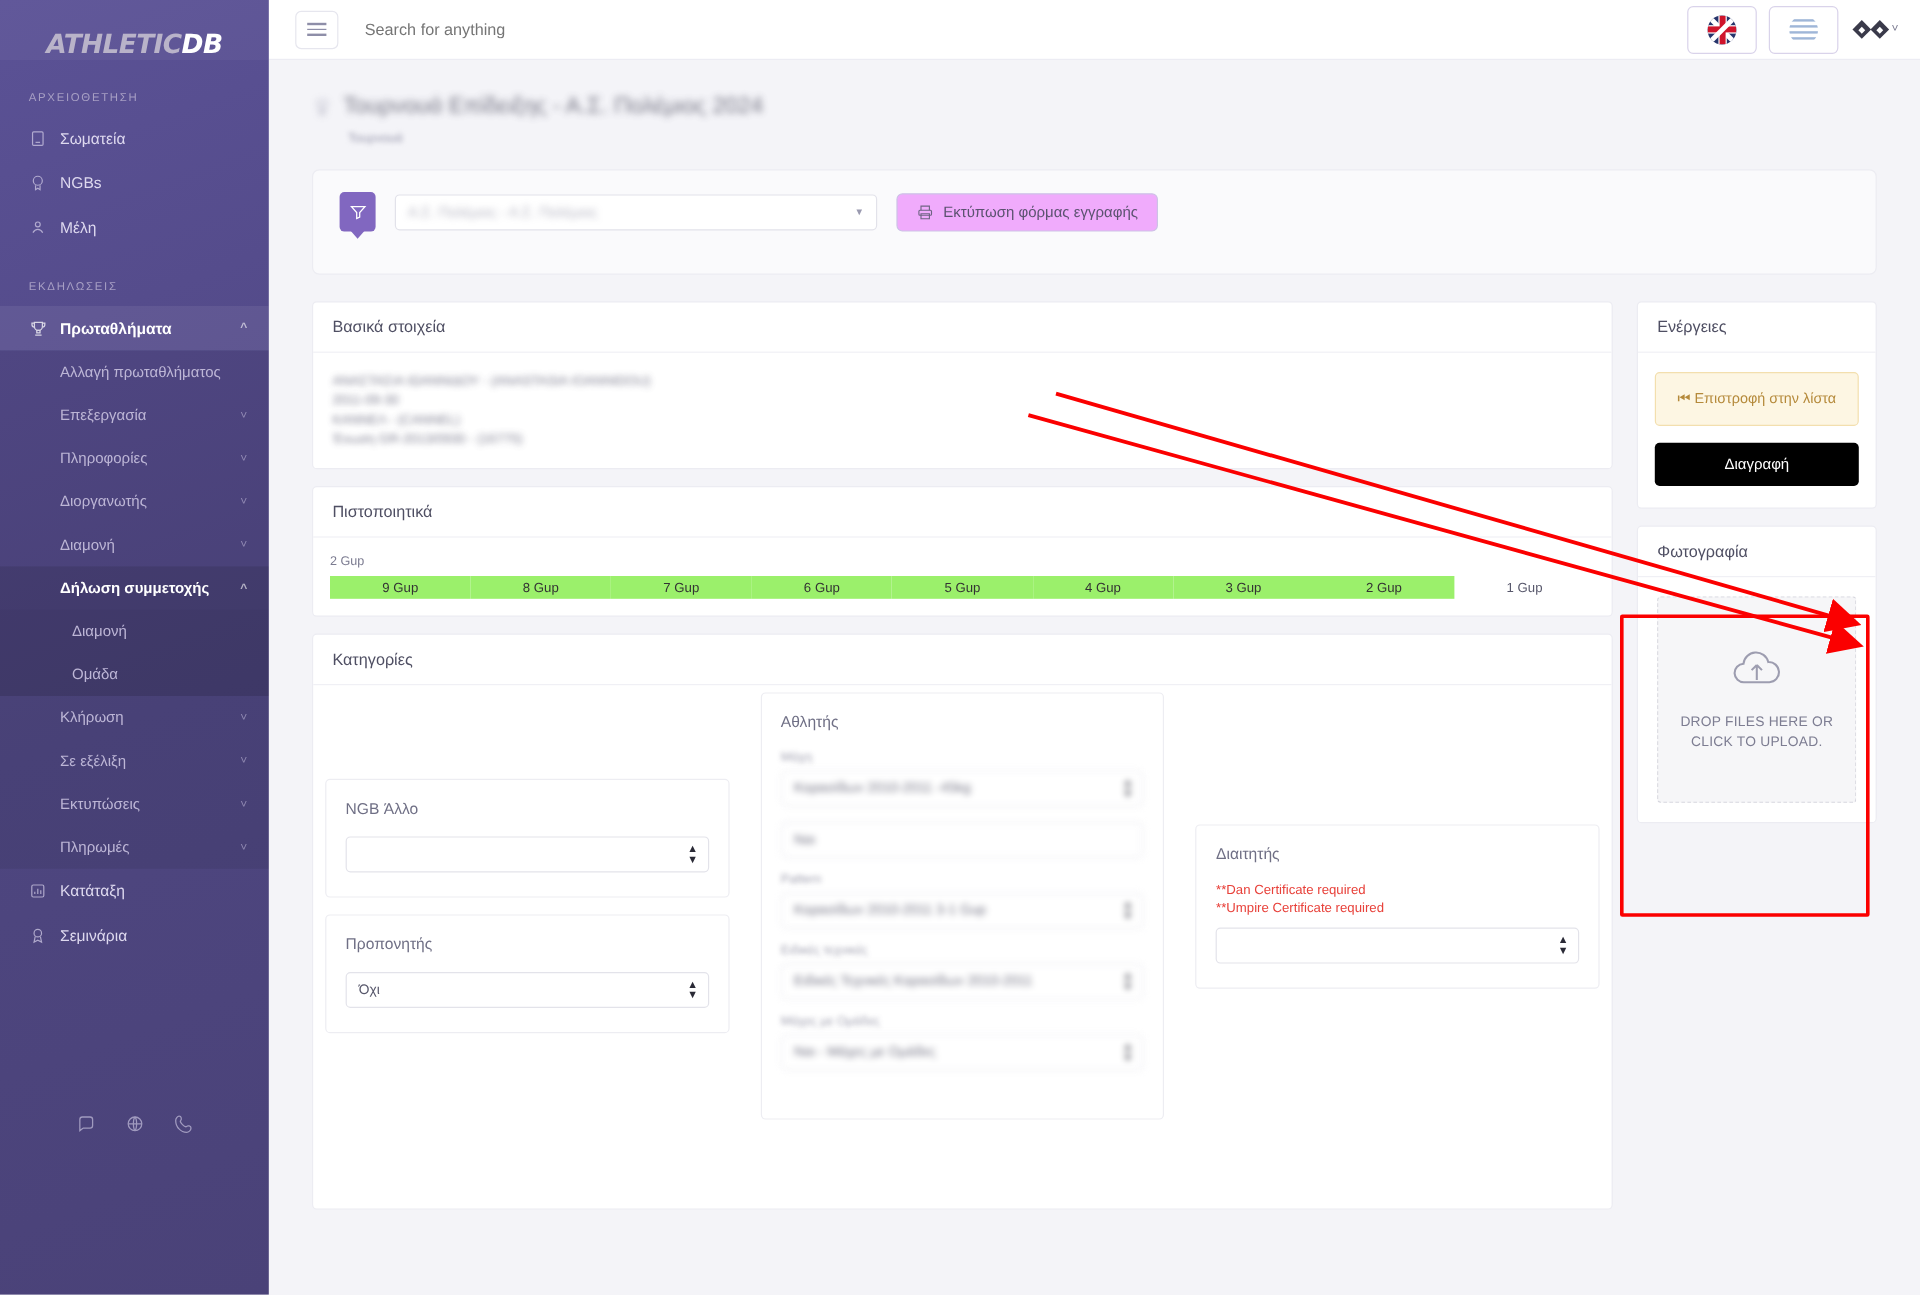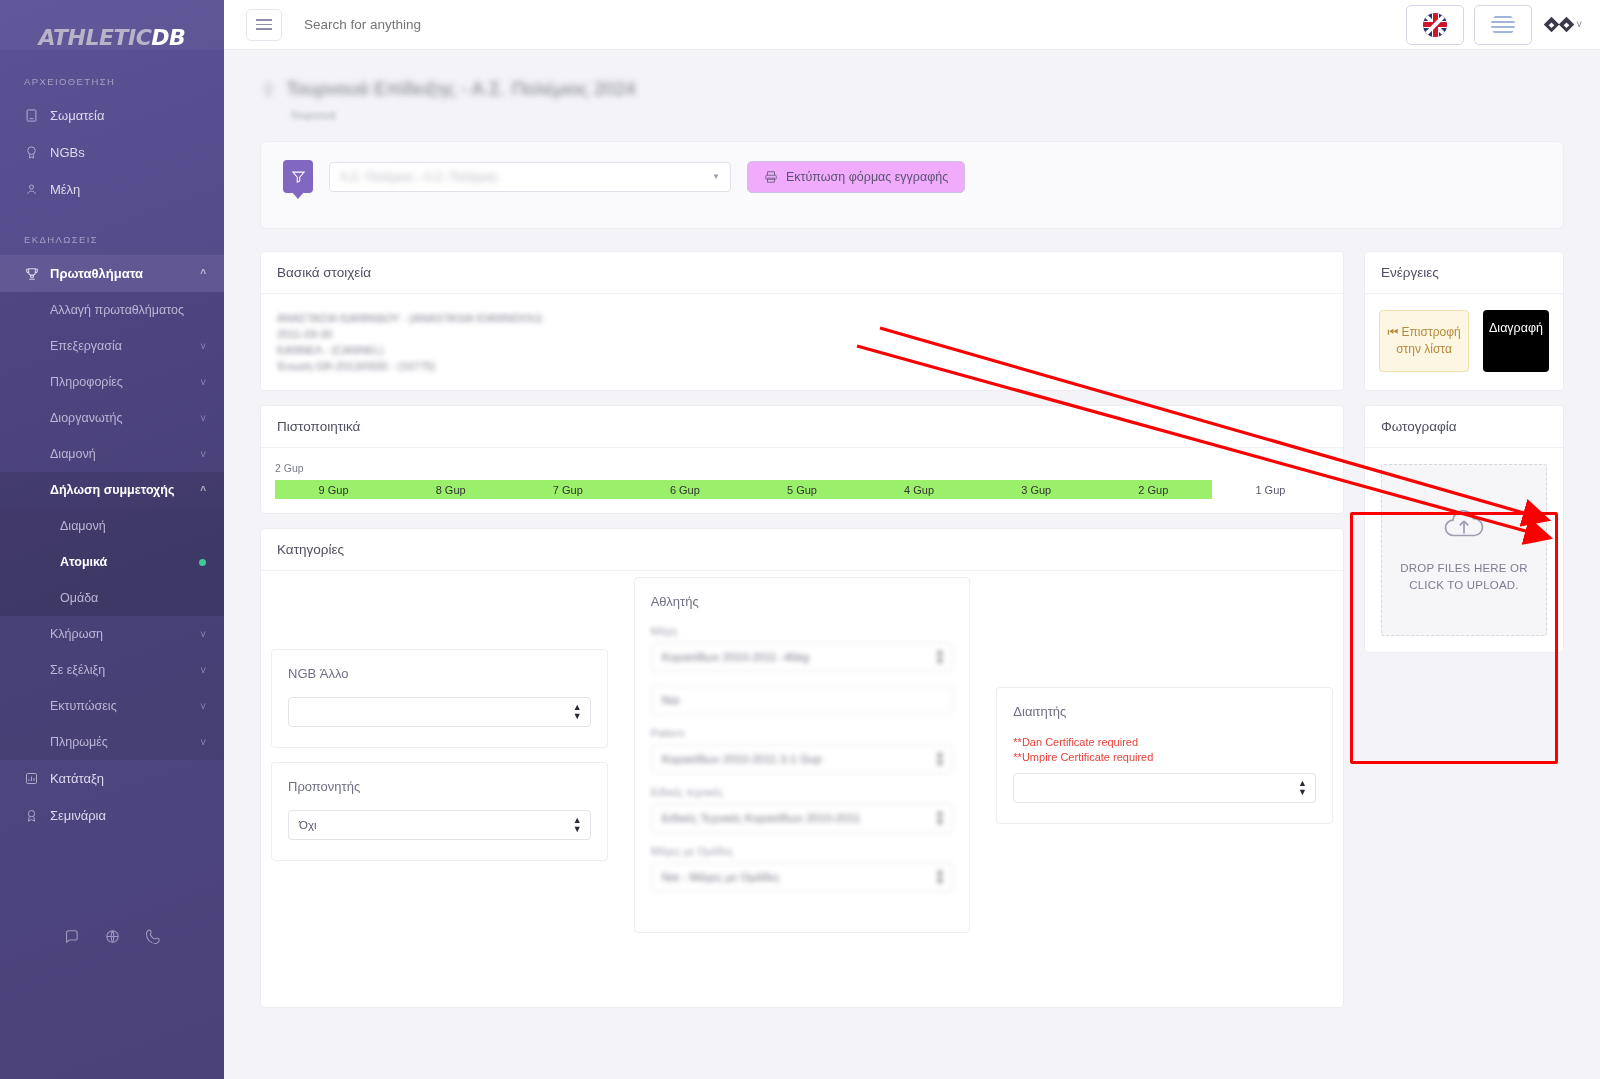--- a/index.html
+++ b/index.html
@@ -166,21 +166,21 @@
     color: #56566a; position: relative; cursor: pointer; margin-bottom: 4px;
   }
   .sel .spin { position: absolute; right: 8px; font-size: 9px; color: #2a2a36; line-height: 9px; }
   .fld-label { font-size: 10.5px; color: #8a8a9d; margin: 12px 0 5px 0; }
   .blurfld { filter: blur(2.8px); opacity: .8; }
   .blurlbl { filter: blur(2.2px); opacity: .8; }
   .req { font-size: 11px; color: #e8413a; line-height: 15px; }
 
   
   .act-card { background:#fff; border: 1px solid #ececf2; border-radius: 4px; }
-  .act-body { padding: 16px 14px 18px 14px; display:flex; flex-direction:row; gap: 14px; }
+  .act-body { padding: 16px 14px 18px 14px; display:flex; flex-direction:column; gap: 14px; }
   .btn-back {
     border: 1px solid #f3dfae; background: #fdf6e3; color: #b58a3b; border-radius: 4px;
     font-size: 12px; padding: 13px 6px; text-align: center; line-height: 17px; cursor: pointer;
   }
   .btn-del {
     background: #000000; color: #fff; border-radius: 4px; font-size: 12.5px;
     padding: 11px 6px; text-align: center; cursor: pointer; border: none;
     font-family: "Liberation Sans", sans-serif;
   }
   .photo-card { background:#fff; border: 1px solid #ececf2; border-radius: 4px; }
@@ -275,24 +275,20 @@
         <span class="chev">˅</span>
       </div>
       <div class="nav-item sub opened">
         <span class="lbl">Δήλωση συμμετοχής</span>
         <span class="chev">^</span>
       </div>
 
       <div class="submenu-group2">
         <div class="nav-item sub2">
           <span class="lbl">Διαμονή</span>
-        </div>
-        <div class="nav-item sub2 current">
-          <span class="lbl">Ατομικά</span>
-          <span class="dot"></span>
         </div>
         <div class="nav-item sub2">
           <span class="lbl">Ομάδα</span>
         </div>
       </div>
 
       <div class="nav-item sub">
         <span class="lbl">Κλήρωση</span>
         <span class="chev">˅</span>
       </div>

